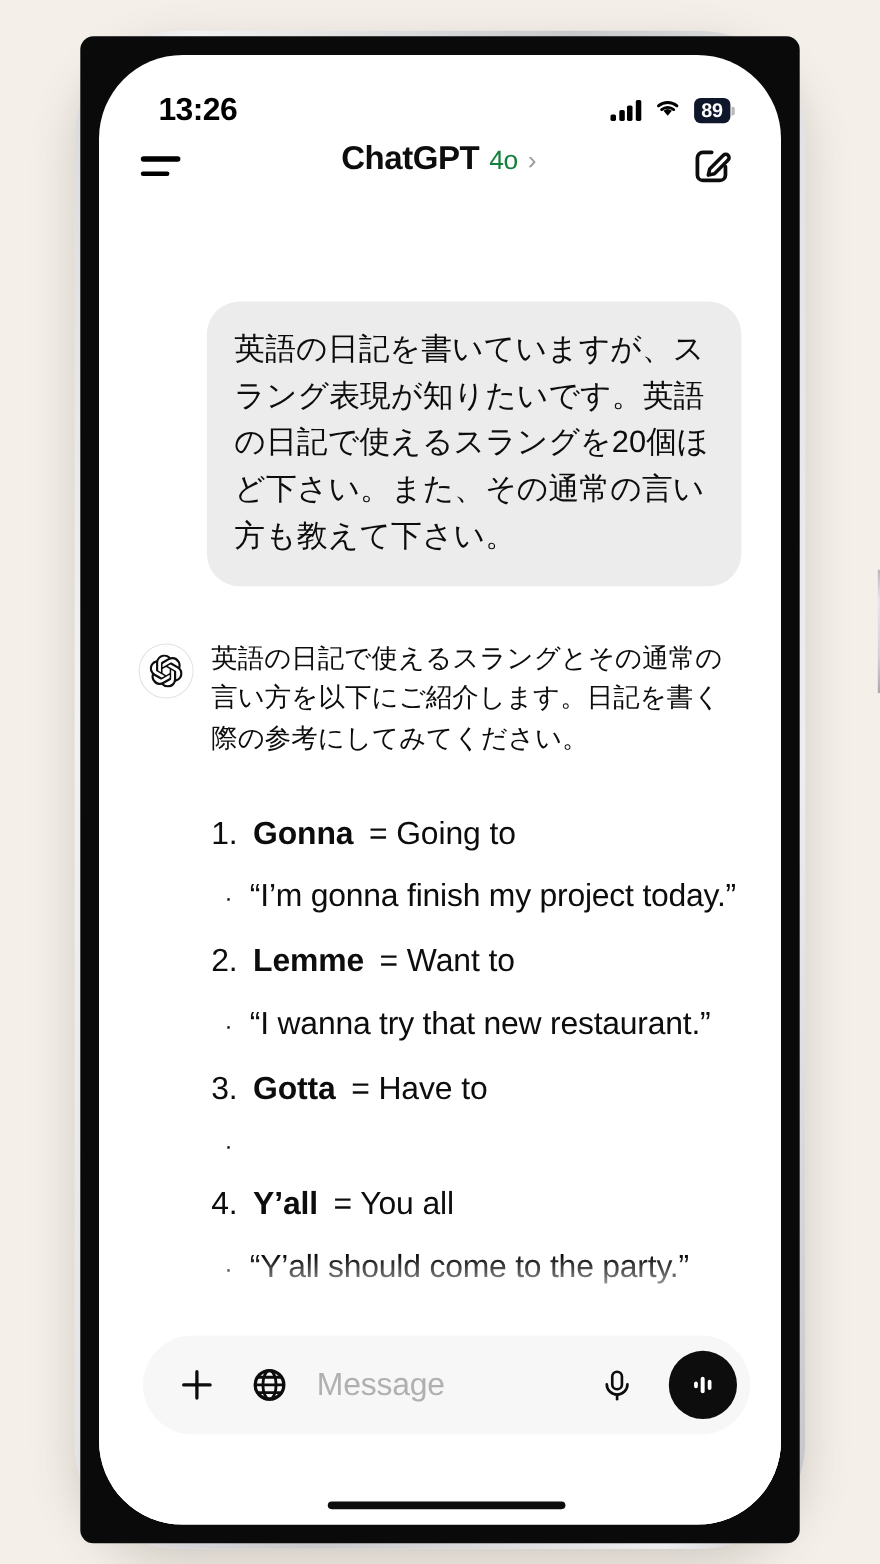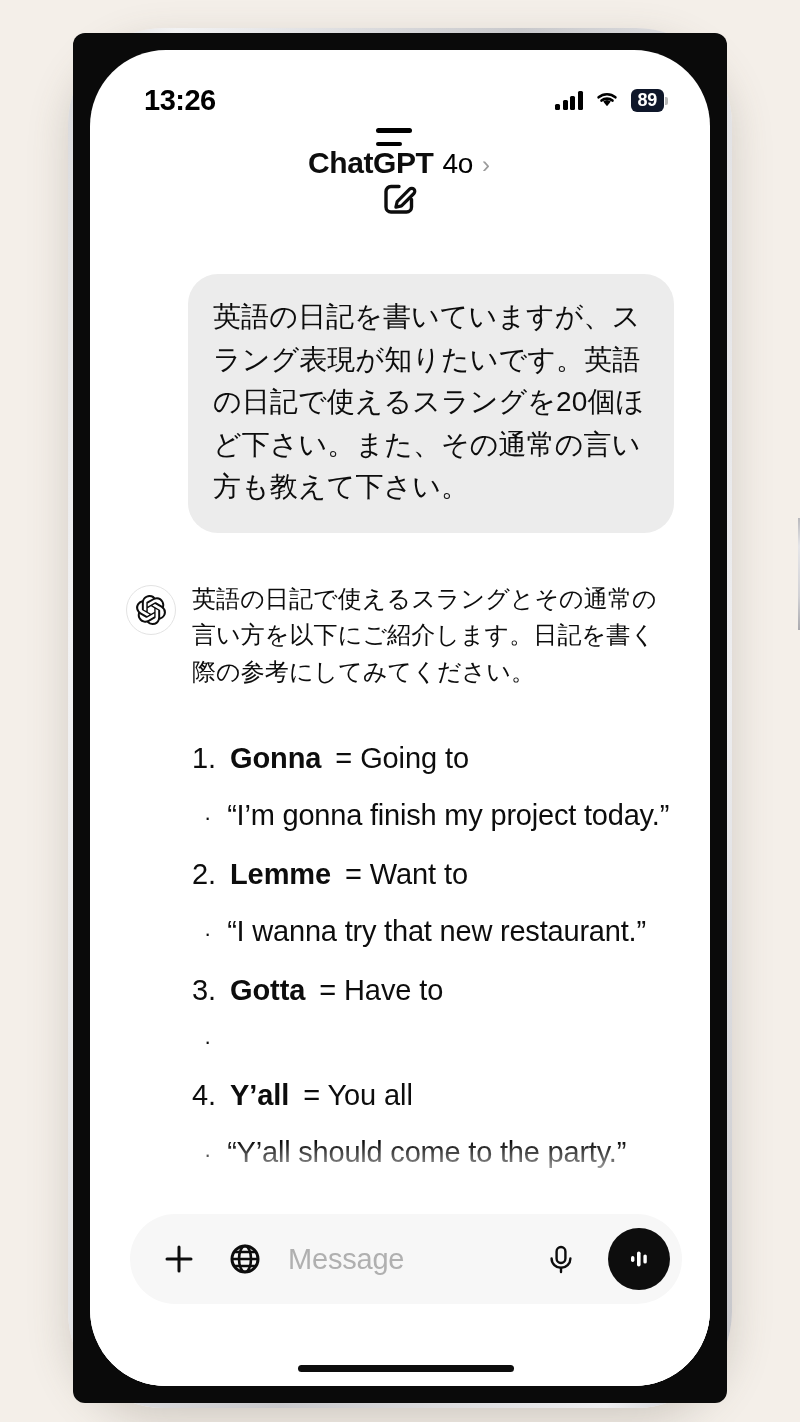--- a/index.html
+++ b/index.html
@@ -106,40 +106,38 @@
     border-radius: 0 2px 2px 0;
   }
 
   
   #app-header {
     position: absolute;
     left: 0; top: 78px;
     width: 100%;
     height: 84px;
     display: flex;
-    align-items: center;
     justify-content: space-between;
     padding: 0 40px 0 38px;
     box-sizing: border-box;
     background: #fff;
     z-index: 6;
-    flex-direction: column;
   }
   #menu-button { width: 46px; height: 46px; display:flex; flex-direction:column; justify-content:center; gap:9px; cursor:pointer; }
   #menu-button span { display:block; height:4.5px; background:#000; border-radius:3px; }
   #menu-button span:nth-child(1) { width: 36px; }
   #menu-button span:nth-child(2) { width: 26px; }
   #header-title {
     display: flex;
     align-items: baseline;
     gap: 9px;
     cursor: pointer;
   }
   #header-title-main { font-size: 30px; font-weight: 700; color: #0d0d0d; letter-spacing: -0.4px; }
-  #header-title-model { font-size: 28px; font-weight: 400; color: #000000; letter-spacing: -0.3px; }
+  #header-title-model { font-size: 24px; font-weight: 400; color: #15803d; letter-spacing: -0.3px; }
   #header-chevron { font-size: 24px; color: #9b9b9b; font-weight: 400; }
   #compose-button { width: 46px; height: 46px; display:flex; align-items:center; justify-content:center; cursor:pointer; }
 
   
   #conversation {
     position: absolute;
     left: 0; top: 162px;
     right: 0;
     bottom: 0;
     padding: 0 36px;

